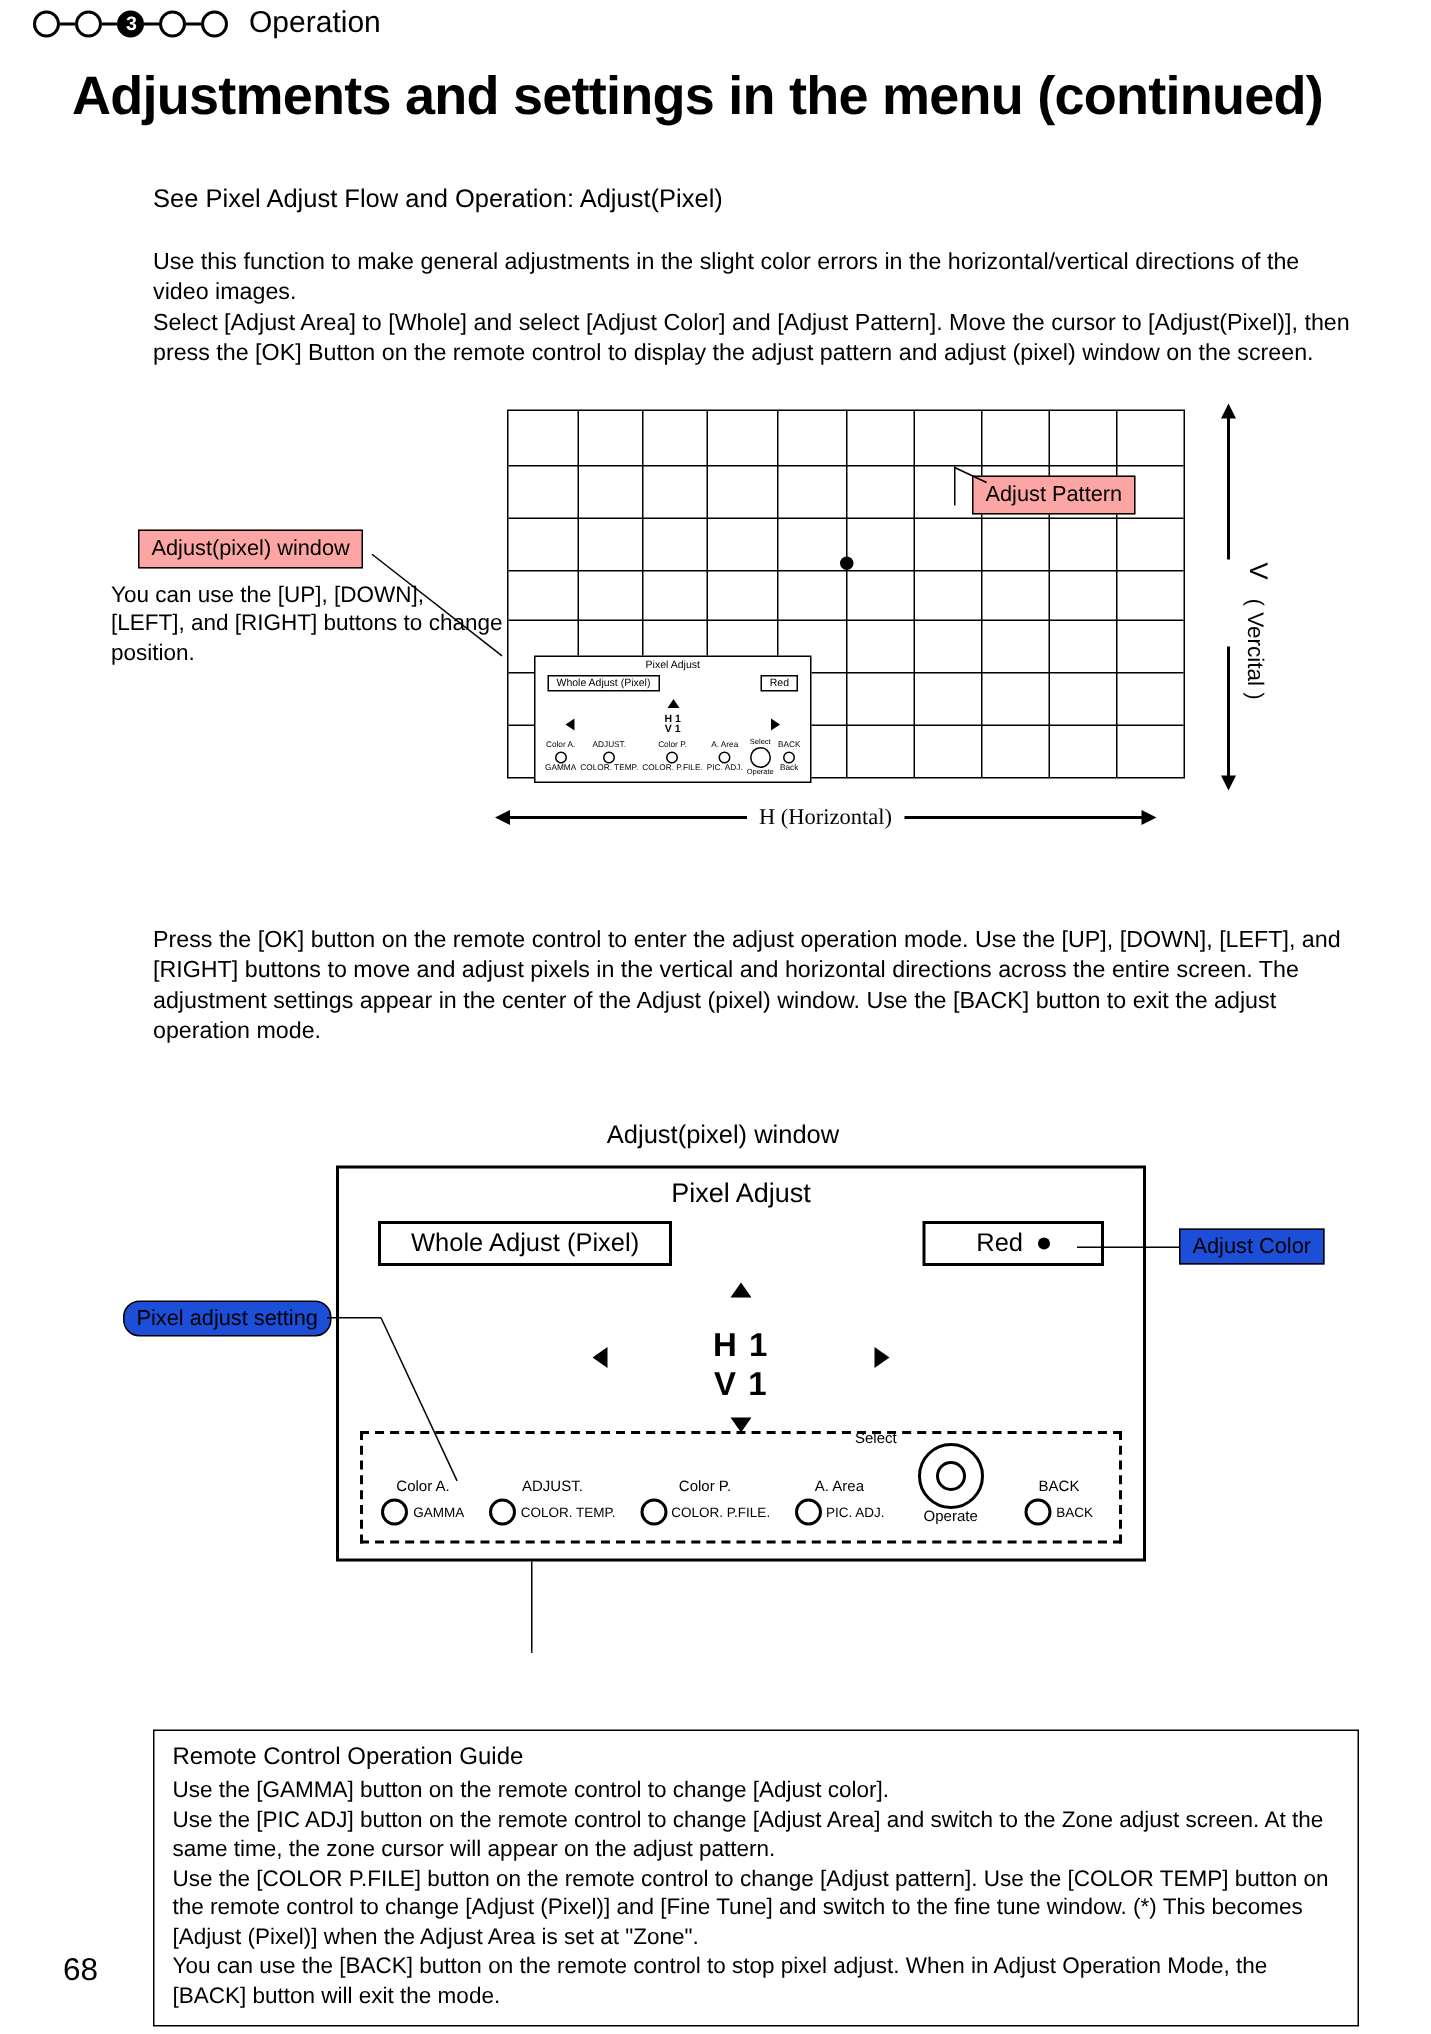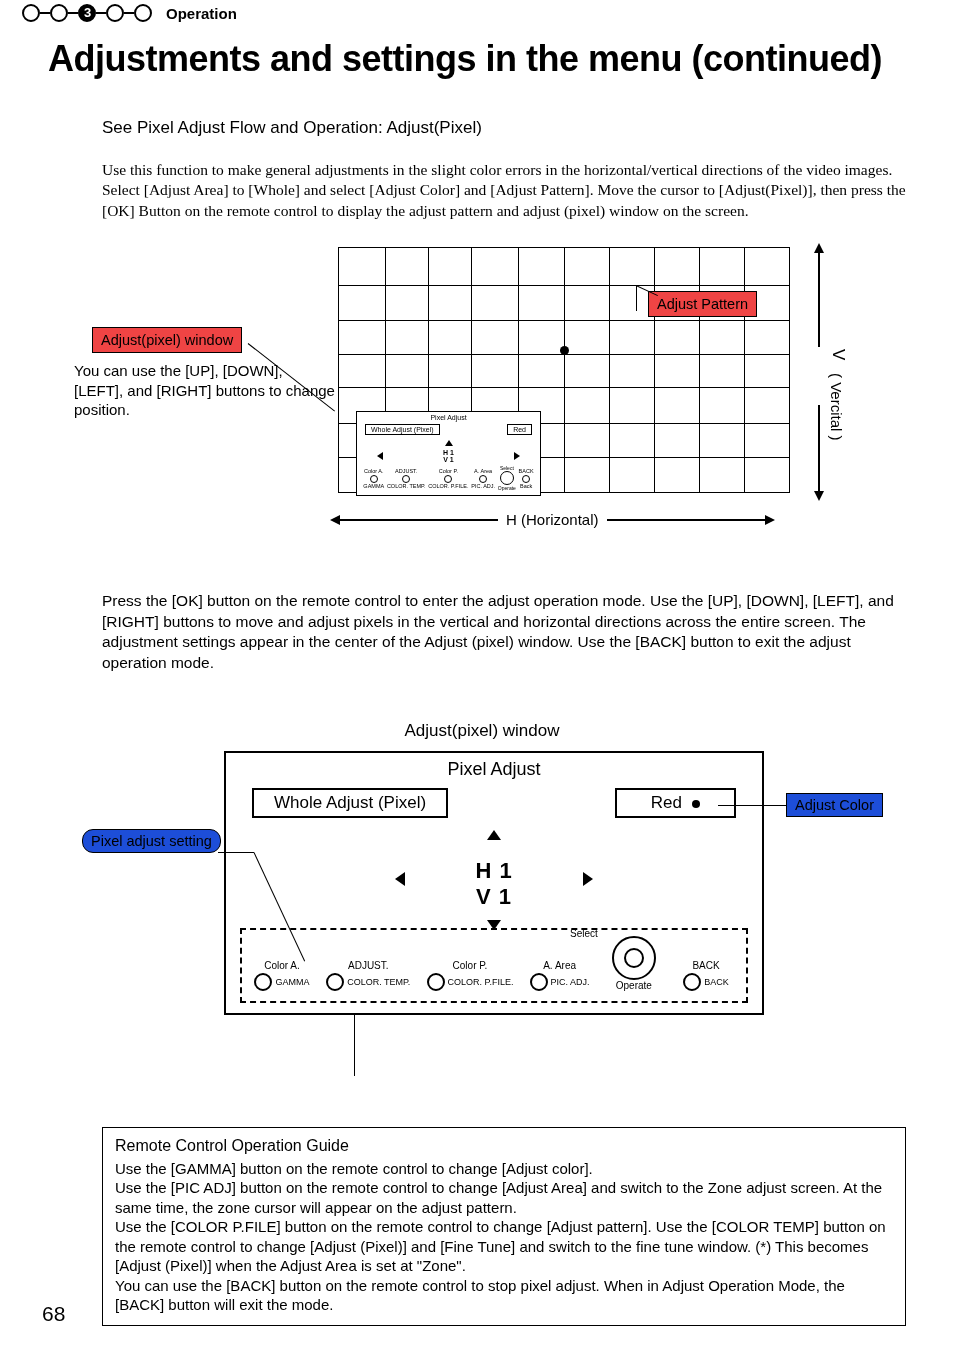--- a/index.html
+++ b/index.html
@@ -22,21 +22,21 @@
   .step-circle {
     width: 18px; height: 18px; border: 2px solid #000; border-radius: 50%;
     display: inline-block; background: #fff;
   }
   .step-circle.filled { background: #000; color: #fff; position: relative; }
   .step-circle.filled::after {
     content: "3"; position: absolute; top: -1px; left: 4px;
     font-size: 13px; font-weight: bold; color: #fff;
   }
   .step-line { width: 10px; height: 2px; background: #000; display: inline-block; }
-  .header-title { font-weight: bold; font-size: 15px; }
+  .header-title { font-weight: normal; font-size: 20px; }
   h1 {
     font-size: 36px; font-weight: bold;
     padding: 12px 24px 4px 48px;
     letter-spacing: -0.5px;
   }
   .content { padding: 0 48px 0 58px; margin-top: 28px; }
   .sub1 { font-size: 17px; margin: 34px 0 22px 44px; }
   .para { font-size: 15.5px; line-height: 1.32; margin: 0 0 0 44px; }
 
   
@@ -76,21 +76,21 @@
   .mini-dpad { width:14px; height:14px; position:relative; display:inline-block;}
   .mini-col { display:flex; flex-direction:column; align-items:center; gap:0; }
   .tri { width:0; height:0; display:inline-block; }
   .tri-u { border-left:4px solid transparent; border-right:4px solid transparent; border-bottom:6px solid #000;}
   .tri-d { border-left:4px solid transparent; border-right:4px solid transparent; border-top:6px solid #000;}
   .tri-l { border-top:4px solid transparent; border-bottom:4px solid transparent; border-right:6px solid #000;}
   .tri-r { border-top:4px solid transparent; border-bottom:4px solid transparent; border-left:6px solid #000;}
 
   .label-box {
     position: absolute; border: 1px solid #000; padding: 4px 8px;
-    font-size: 14.5px; background: #ef4444;
+    font-size: 14.5px; background: #fca5a5;
   }
   .leader {
     position: absolute; background: #000; height: 1px;
   }
   .side-note {
     position: absolute; font-size: 15px; line-height: 1.3;
   }
   .arrow-h {
     position: absolute; height: 2px; background: #000;
   }
@@ -207,21 +207,21 @@
     <span class="step-line"></span>
     <span class="step-circle"></span>
   </span>
   <span class="header-title">Operation</span>
 </div>
 
 <h1>Adjustments and settings in the menu (continued)</h1>
 
 <div class="content">
   <div class="sub1">See Pixel Adjust Flow and Operation: Adjust(Pixel)</div>
-  <div class="para" style="white-space:pre-line;font-family:Liberation Serif, serif;">Use this function to make general adjustments in the slight color errors in  the horizontal/vertical directions of the video images.
+  <div class="para" style="white-space:pre-line;">Use this function to make general adjustments in the slight color errors in  the horizontal/vertical directions of the video images.
 Select [Adjust Area] to [Whole] and select [Adjust Color] and [Adjust Pattern]. Move the cursor to [Adjust(Pixel)], then press the [OK] Button on the remote control to display the adjust pattern and adjust (pixel) window on the screen.</div>
 
   <div class="diagram1">
 
     <div class="grid-box">
 
       <div class="gv" style="left:10.2%"></div>
         <div class="gv" style="left:19.8%"></div>
       <div class="gv" style="left:29.4%"></div>
         <div class="gv" style="left:39.7%"></div>
@@ -293,21 +293,21 @@
             <span style="font-size:5px">Operate</span>
           </div>
         <div class="mini-col">
             <span>BACK</span>
             <span class="mini-btn"></span>
             <span>Back</span>
           </div>
       </div>
     </div>
 
-    <div style="position:absolute; left:280px; top:264px; width:452px; display:flex; align-items:center; gap:8px;">
+    <div style="position:absolute; left:280px; top:264px; width:452px; display:flex; align-items:center; gap:8px;font-family:Liberation Serif, serif;">
       <div class="arrow-h left" style="position:relative; width:160px;"></div>
       <span style="font-size:15px; white-space:nowrap;">H (Horizontal)</span>
       <div class="arrow-h right" style="position:relative; width:160px;"></div>
     </div>
 
     <div class="arrow-v up" style="left:760px; top:4px; height:96px;"></div>
     <div class="arrow-v down" style="left:760px; top:158px; height:88px;"></div>
     <div class="vtext" style="left:770px; top:102px; font-size:17px;">V</div>
     <div class="vtext" style="left:770px; top:126px;">( Vercital )</div>
   </div>
@@ -375,21 +375,21 @@
             <span class="lab-top">BACK</span>
             <div style="display:flex;align-items:center;gap:3px;">
                 <span class="ring"></span>
                 <span class="lab-bot">BACK</span>
               </div>
           </div>
         </div>
       </div>
     </div>
 
-    <div class="d2-side-label" style="left:24px; top:108px;border-radius:11px;">Pixel adjust setting</div>
+    <div class="d2-side-label" style="left:24px; top:120px;border-radius:11px;">Pixel adjust setting</div>
     <div class="leader2" style="left:160px; top:131px; width:36px;"></div>
     <div class="leader2" style="left:196px; top:131px; width:120px; transform-origin:left; transform:rotate(65deg);"></div>
 
     <div class="d2-side-label" style="left:728px; top:72px;">Adjust Color</div>
     <div class="leader2" style="left:660px; top:84px; width:68px;"></div>
     <div class="leader2v" style="left:296px; top:294px; height:60px;"></div>
     <div class="leader2" style="left:296px; top:354px; width:1px; height:1px;"></div>
   </div>
 
   <div class="guide-box">

